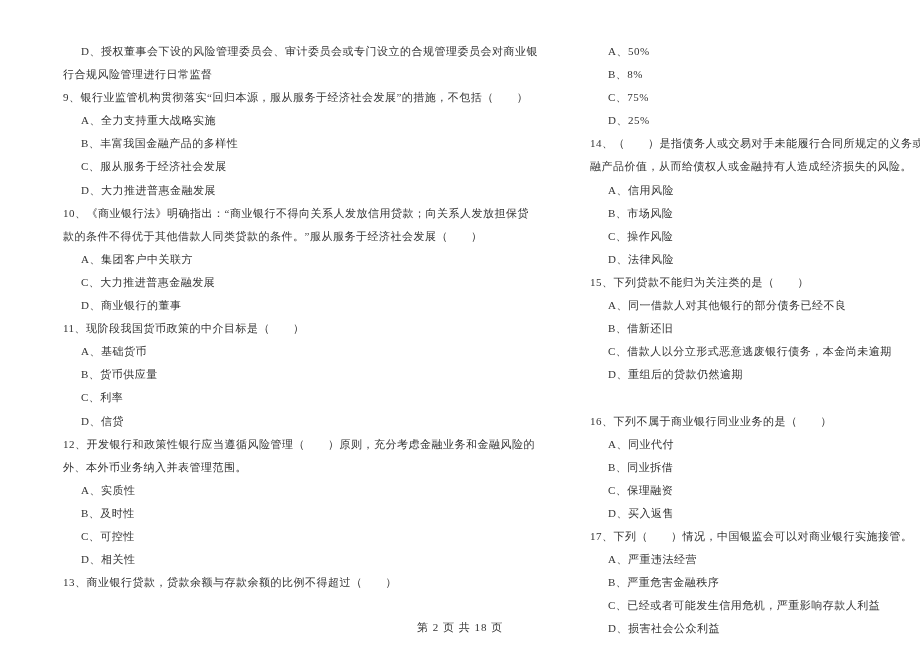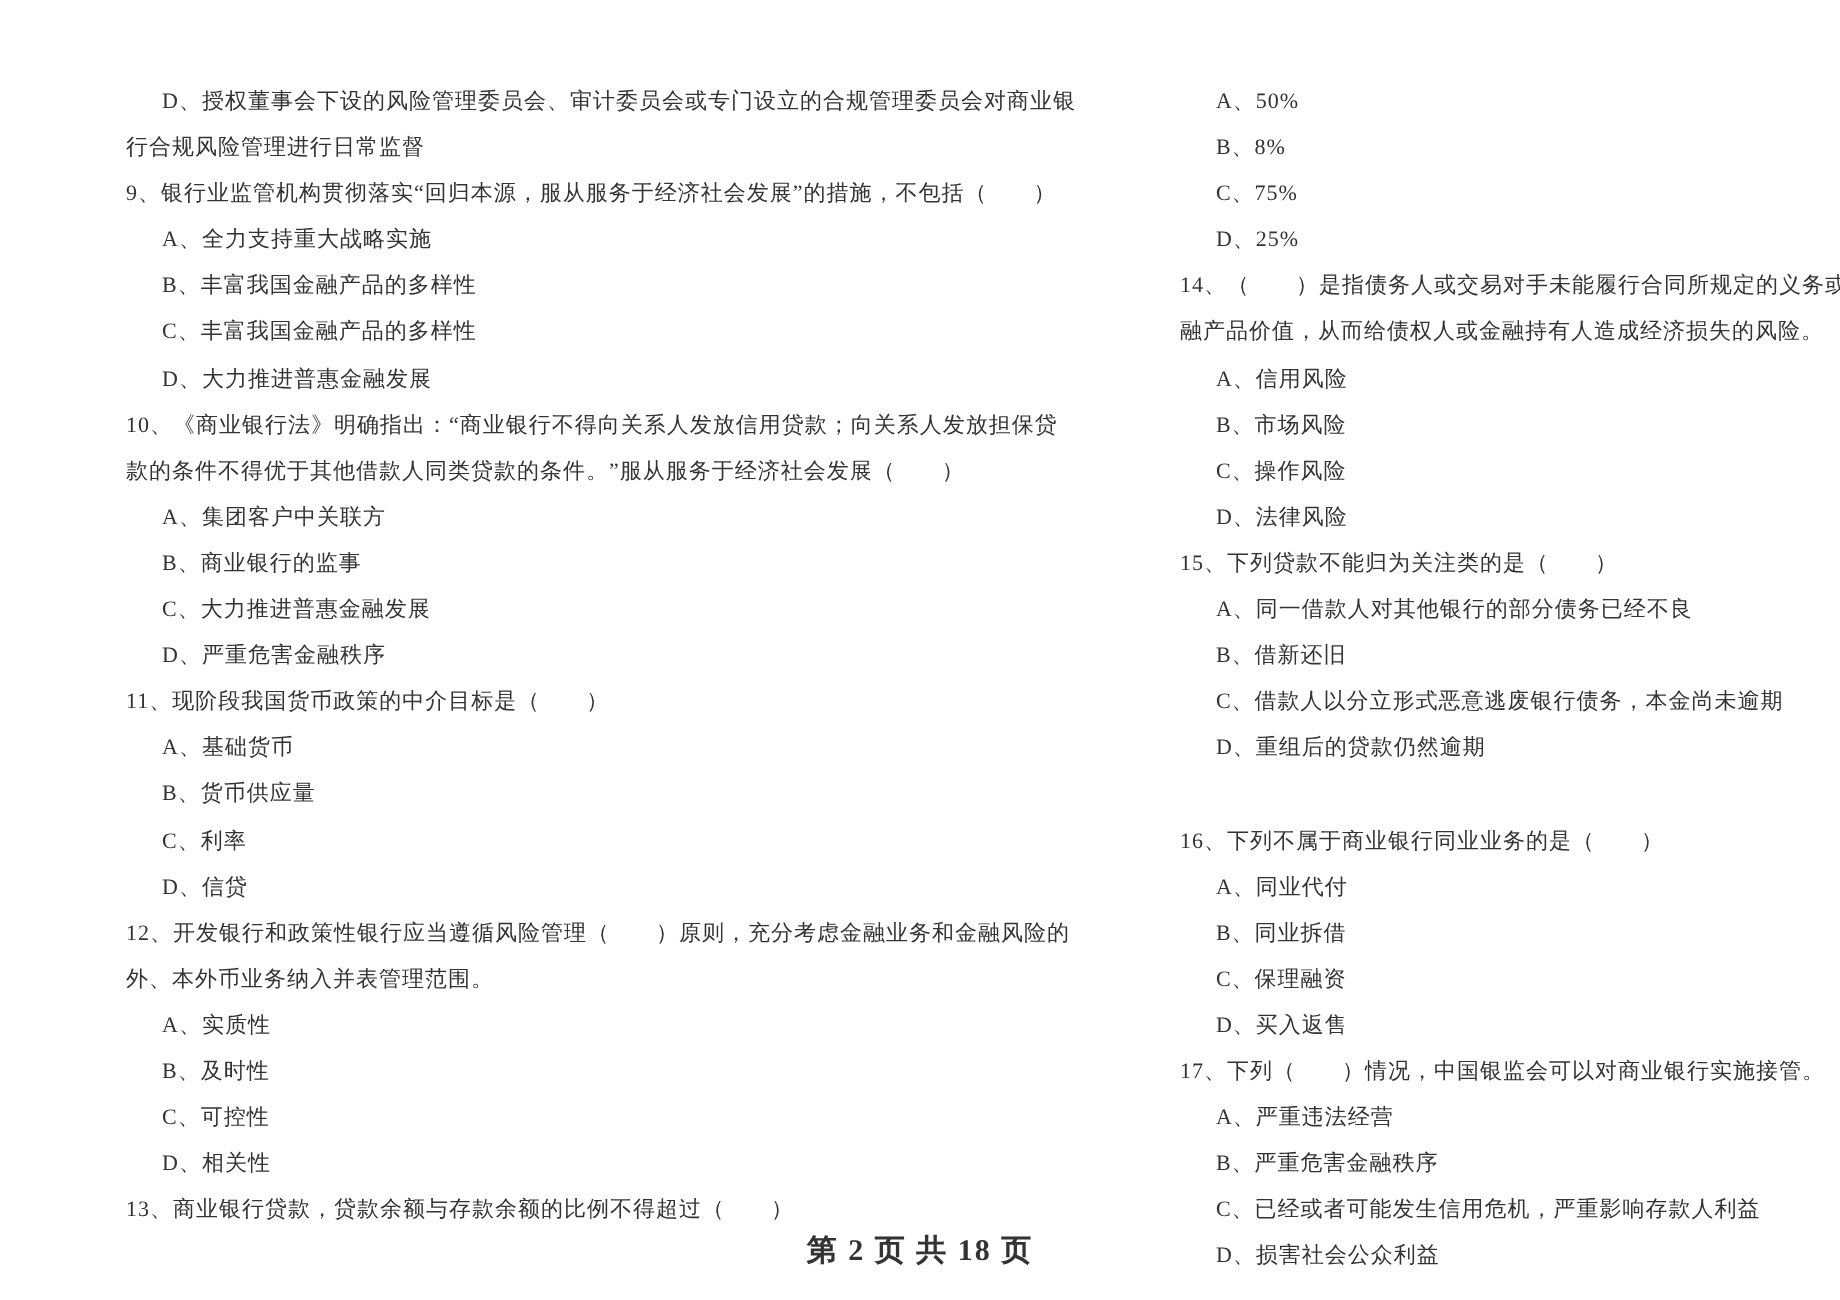--- a/index.html
+++ b/index.html
@@ -35,43 +35,41 @@
     }
     .indent2 {
       padding-left: 36px;
     }
     .footer {
       position: absolute;
       bottom: 15px;
       left: 0;
       right: 0;
       text-align: center;
-      font-size: 15px;
+      font-size: 11px;
       letter-spacing: 1px;
-      font-weight: bold;
     }
   </style>
 </head>
 <body>
 
 <div class="columns">
   <div class="column" id="left-col">
       <div class="line indent2">D、授权董事会下设的风险管理委员会、审计委员会或专门设立的合规管理委员会对商业银</div>
       <div class="line indent1">行合规风险管理进行日常监督</div>
       <div class="line indent1">9、银行业监管机构贯彻落实“回归本源，服从服务于经济社会发展”的措施，不包括（　　）</div>
       <div class="line indent2">A、全力支持重大战略实施</div>
       <div class="line indent2">B、丰富我国金融产品的多样性</div>
-      <div class="line indent2">C、丰富我国金融产品的多样性</div>
+      <div class="line indent2">C、服从服务于经济社会发展</div>
       <div class="line indent2">D、大力推进普惠金融发展</div>
       <div class="line indent1">10、《商业银行法》明确指出：“商业银行不得向关系人发放信用贷款；向关系人发放担保贷</div>
       <div class="line indent1">款的条件不得优于其他借款人同类贷款的条件。”服从服务于经济社会发展（　　）</div>
       <div class="line indent2">A、集团客户中关联方</div>
-      <div class="line indent2">B、商业银行的监事</div>
       <div class="line indent2">C、大力推进普惠金融发展</div>
-      <div class="line indent2">D、严重危害金融秩序</div>
+      <div class="line indent2">D、商业银行的董事</div>
       <div class="line indent1">11、现阶段我国货币政策的中介目标是（　　）</div>
       <div class="line indent2">A、基础货币</div>
       <div class="line indent2">B、货币供应量</div>
       <div class="line indent2">C、利率</div>
       <div class="line indent2">D、信贷</div>
       <div class="line indent1">12、开发银行和政策性银行应当遵循风险管理（　　）原则，充分考虑金融业务和金融风险的</div>
       <div class="line indent1">外、本外币业务纳入并表管理范围。</div>
       <div class="line indent2">A、实质性</div>
       <div class="line indent2">B、及时性</div>
       <div class="line indent2">C、可控性</div>

